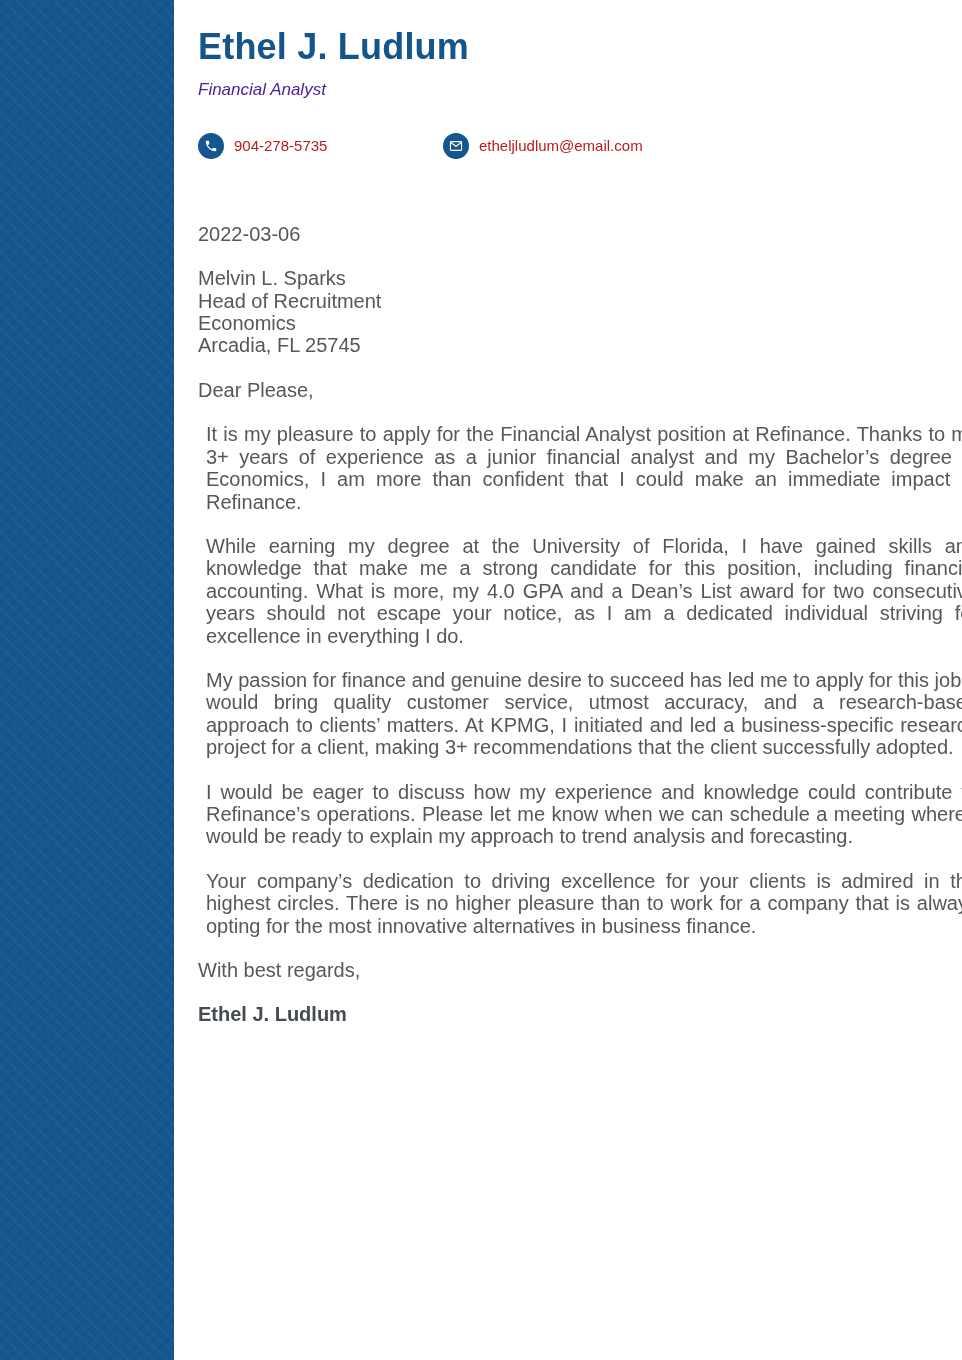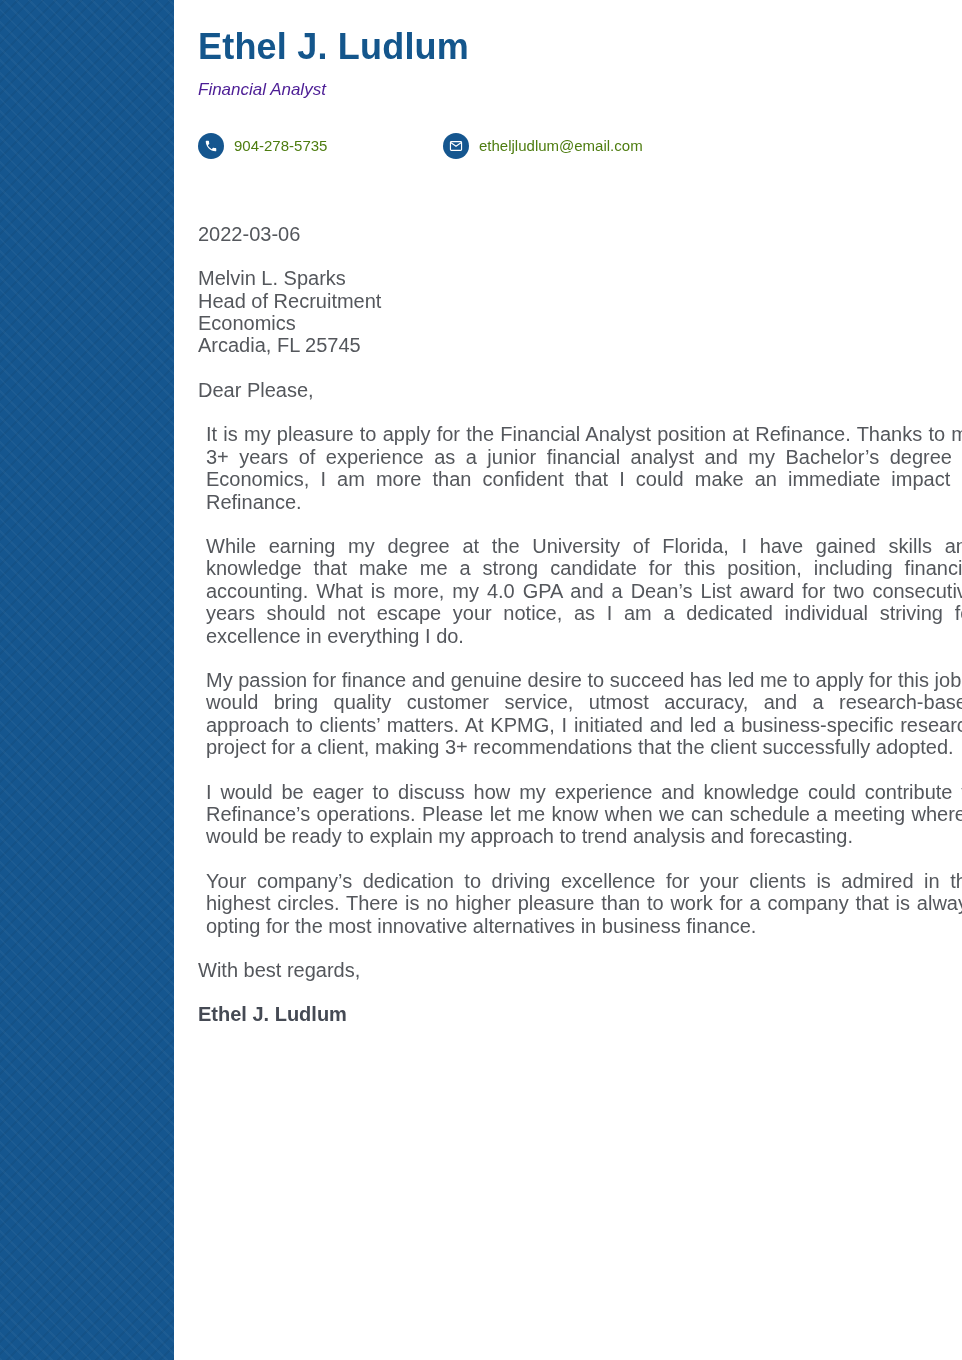--- a/index.html
+++ b/index.html
@@ -59,21 +59,21 @@
     border-radius: 50%;
     background: #15568f;
     display: flex;
     align-items: center;
     justify-content: center;
     flex: 0 0 26px;
   }
   .icon-badge svg { width: 14px; height: 14px; display: block; }
   .contact-text {
     font-size: 15px;
-    color: #4d7c0f;
+    color: #b91c1c;
   }
   .letter {
     margin-top: 64px;
     font-size: 20px;
     line-height: 22.4px;
     color: #54575c;
   }
   .letter .block { margin: 0 0 22px 0; }
   .letter p.body-par { margin: 0 0 22px 8px; text-align: justify; }
   .recipient div { line-height: 22.4px; }

